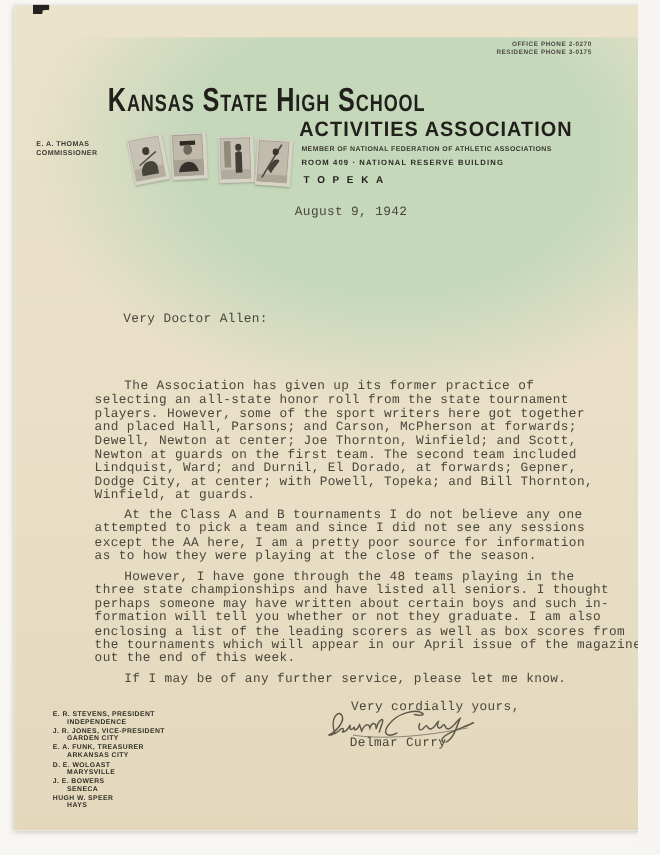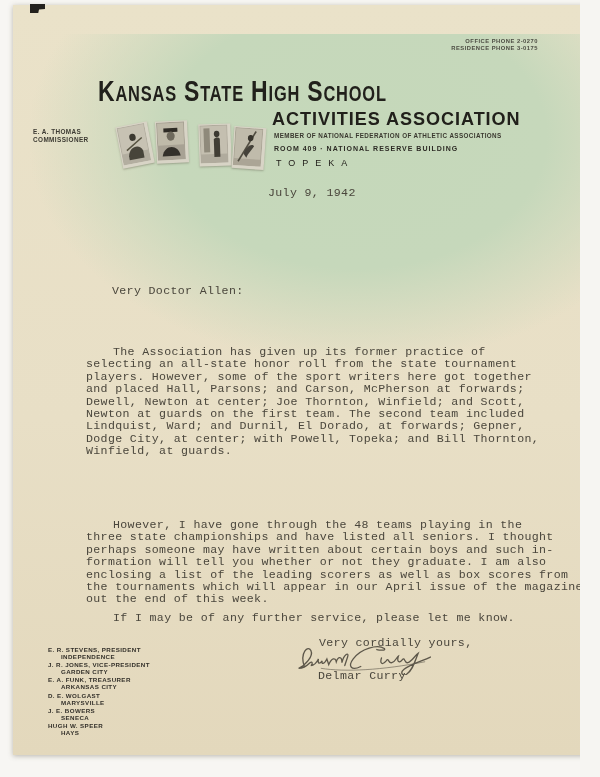--- a/index.html
+++ b/index.html
@@ -21,21 +21,21 @@
 
   .org-line1{position:absolute;left:98px;top:74px;font-size:28px;font-weight:bold;
     font-variant:small-caps;letter-spacing:1px;color:#21201b;
     transform:scale(.82,1.08);transform-origin:left top;white-space:nowrap;}
   .org-line2{position:absolute;left:272px;top:108px;font-size:19px;font-weight:bold;
     letter-spacing:1px;color:#21201b;transform:scaleX(.95);transform-origin:left top;white-space:nowrap;}
   .member-line{position:absolute;left:274px;top:132px;font-size:6.3px;letter-spacing:.4px;
     color:#3a382f;white-space:nowrap;font-weight:bold;}
   .room-line{position:absolute;left:274px;top:145px;font-size:7px;font-weight:bold;
     letter-spacing:1px;color:#2c2a24;white-space:nowrap;}
-  .city-line{position:absolute;left:276px;top:158px;font-size:9px;font-weight:normal;
+  .city-line{position:absolute;left:276px;top:158px;font-size:9px;font-weight:bold;
     letter-spacing:7px;color:#23211c;white-space:nowrap;}
 
   .stamp{position:absolute;width:30px;height:40px;background:#d8d4c6;
     box-shadow:0 1px 2px rgba(90,85,70,.4);padding:1px;}
   .stamp svg{display:block;}
   .stamp1{left:119px;top:124px;transform:rotate(-11deg);}
   .stamp2{left:156px;top:121px;transform:rotate(-3deg);}
   .stamp3{left:199px;top:124px;transform:rotate(-2deg);}
   .stamp4{left:233px;top:127px;transform:rotate(4deg);}
 
@@ -110,32 +110,36 @@
   <div class="stamp stamp4">
     <svg width="28" height="38" viewBox="0 0 28 38">
       <rect width="28" height="38" fill="#aba596"></rect>
       <rect x="1" y="1" width="26" height="30" fill="#c0bbab"></rect>
       <line x1="5" y1="34" x2="21" y2="3" stroke="#514d41" stroke-width="1.6"></line>
       <ellipse cx="16" cy="10" rx="2.8" ry="3" fill="#38352d"></ellipse>
       <path d="M10 26 C12 18 18 15 20 18 C18 22 14 26 13 30 Z" fill="#45423a"></path>
     </svg>
   </div>
 
-  <div class="tw date">July 9, 1942</div>
+  <div class="tw date">August 9, 1942</div>
   <div class="tw salutation">Very Doctor Allen:</div>
 
   <div class="tw para p1">The Association has given up its former practice of
 selecting an all-state honor roll from the state tournament
 players.  However, some of the sport writers here got together
 and placed Hall, Parsons; and Carson, McPherson at forwards;
 Dewell, Newton at center; Joe Thornton, Winfield; and Scott,
 Newton at guards on the first team.  The second team included
 Lindquist, Ward; and Durnil, El Dorado, at forwards; Gepner,
 Dodge City, at center; with Powell, Topeka; and Bill Thornton,
 Winfield, at guards.</div>
+  <div class="tw para p2">At the Class A and B tournaments I do not believe any one
+attempted to pick a team and since I did not see any sessions
+except the AA here, I am a pretty poor source for information
+as to how they were playing at the close of the season.</div>
   <div class="tw para p3">However, I have gone through the 48 teams playing in the
 three state championships and have listed all seniors.  I thought
 perhaps someone may have written about certain boys and such in-
 formation will tell you whether or not they graduate.  I am also
 enclosing a list of the leading scorers as well as box scores from
 the tournaments which will appear in our April issue of the magazine
 out the end of this week.</div>
   <div class="tw closing">Very cordially yours,</div>
 
   <div class="tw para p4">If I may be of any further service, please let me know.</div>

